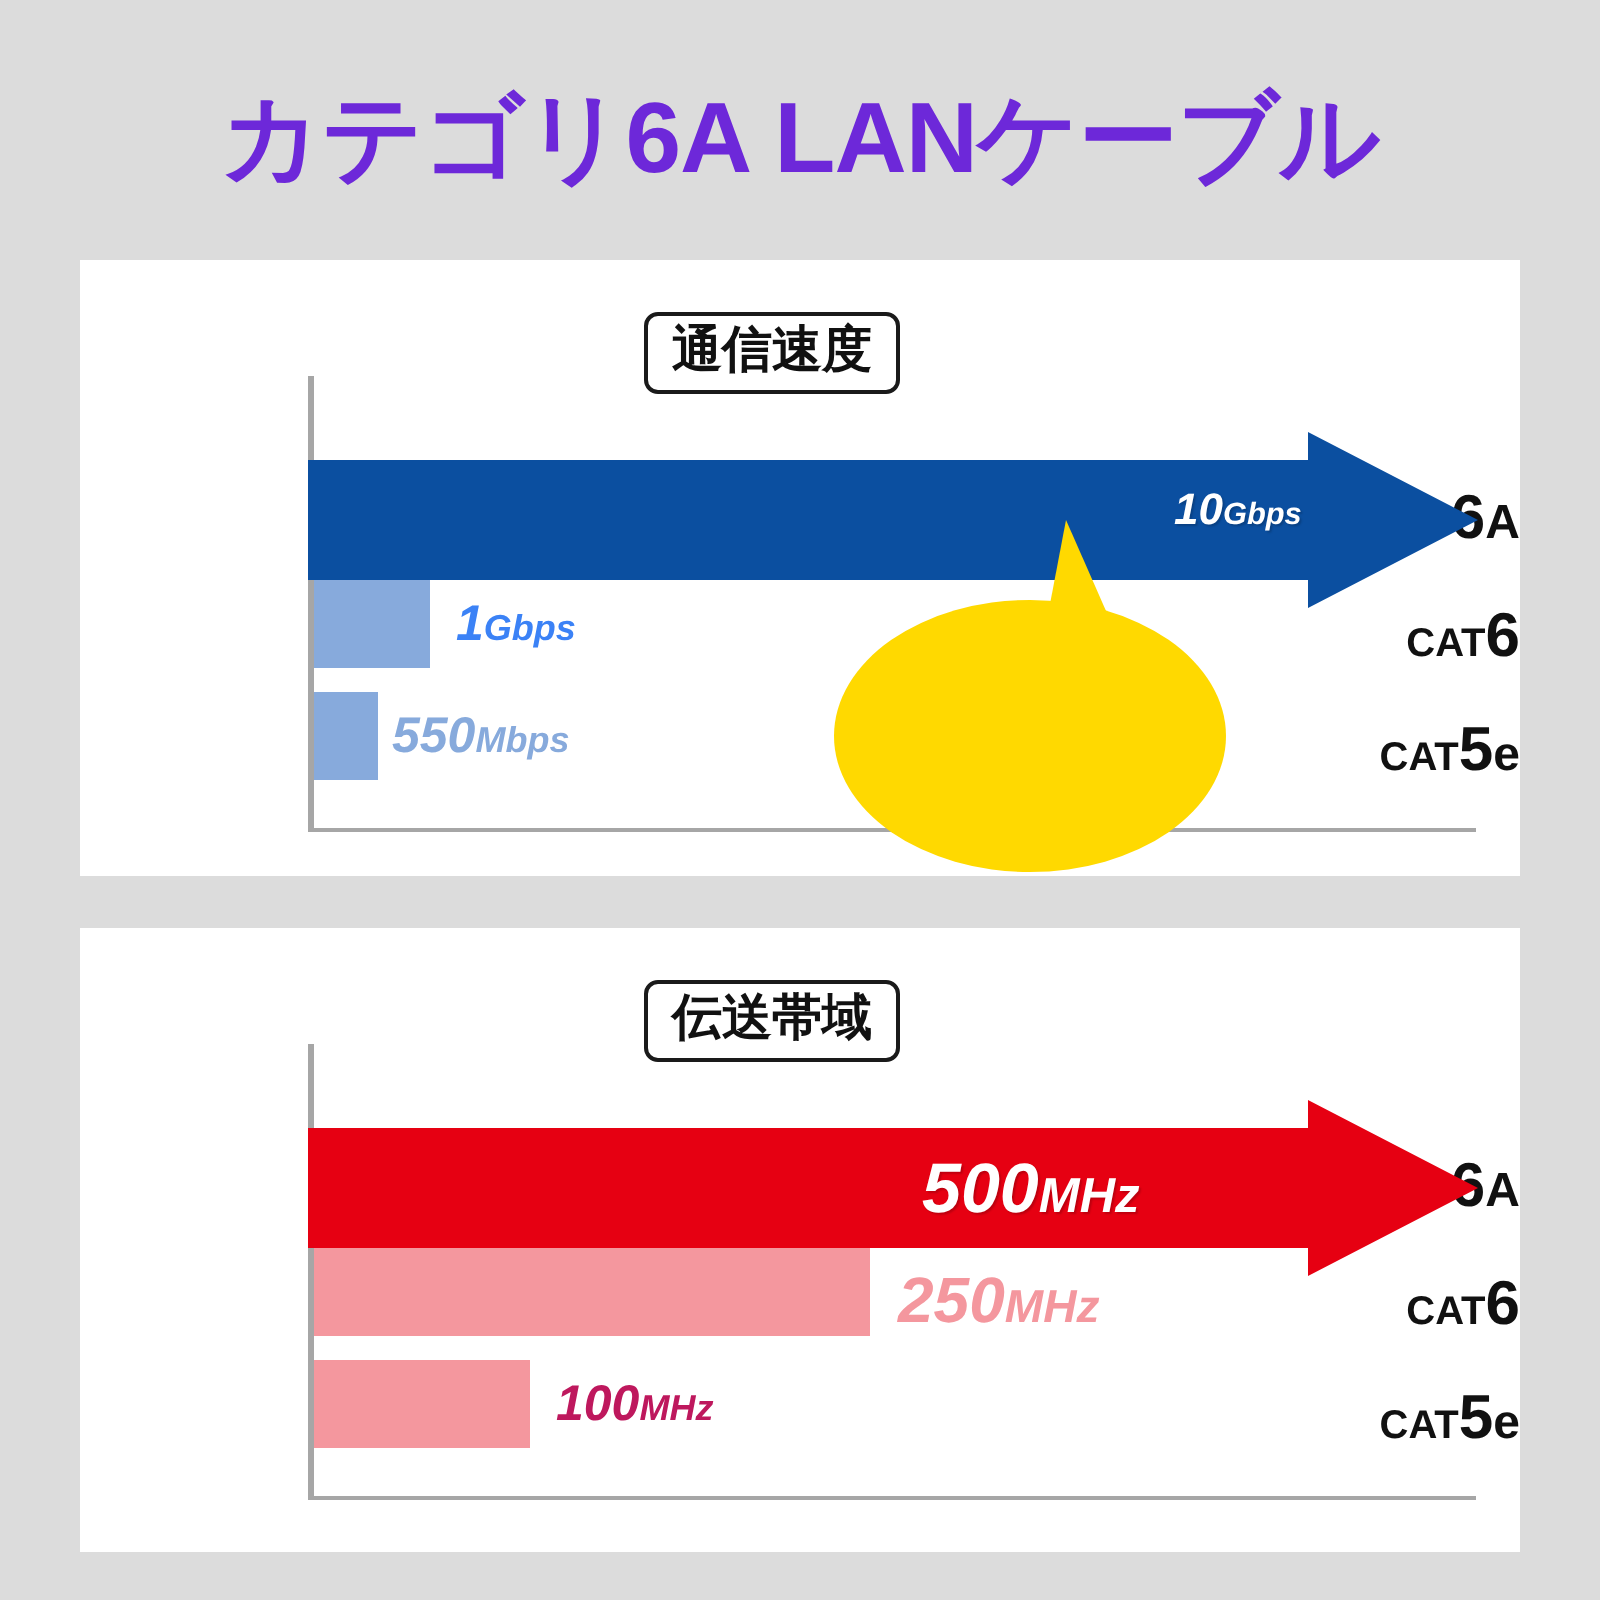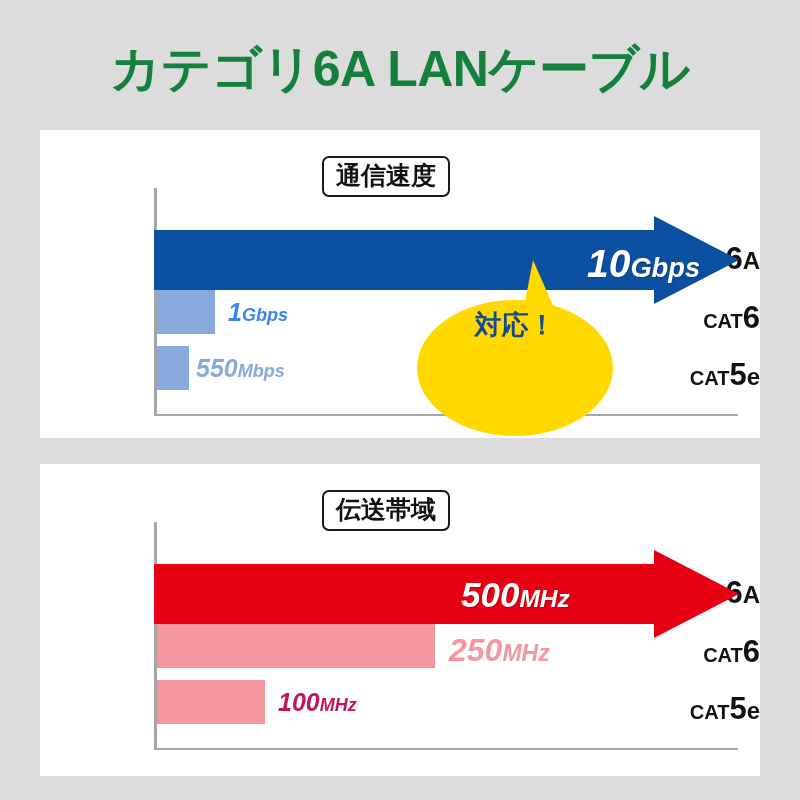--- a/index.html
+++ b/index.html
@@ -24,21 +24,21 @@
   
   #page-title {
     position: absolute;
     left: 0;
     top: 44px;
     width: 800px;
     text-align: center;
     font-size: 50px;
     font-weight: 700;
     letter-spacing: -0.5px;
-    color: #15803d;
+    color: #6d28d9;
     line-height: 1.0;
     white-space: nowrap;
   }
 
   
   .panel {
     position: absolute;
     left: 40px;
     width: 720px;
     background: #ffffff;
@@ -164,21 +164,21 @@
 
       <div class="chart-pill" style="left:282px; top:26px;">通信速度</div>
 
       <div class="cat-label" style="top:113px; width:104px;">
         <span class="sm">CAT</span><span class="lg">6</span><span class="md">A</span>
       </div>
 
       <svg style="position:absolute; left:114px; top:86px;" width="585" height="88" viewBox="0 0 585 88">
         <polygon points="0,14 500,14 500,0 585,44 500,88 500,74 0,74" fill="#0b4fa0"></polygon>
       </svg>
-      <div class="arrow-value" style="left:547px; top:114px; font-size:39px;">
+      <div class="arrow-value" style="left:547px; top:114px; font-size:22px;">
         <span>10</span><span class="unit">Gbps</span>
       </div>
 
       <div class="cat-label" style="top:172px; width:104px;">
         <span class="sm">CAT</span><span class="lg">6</span><span class="md"></span>
       </div>
       <div class="bar" style="left:117px; top:160px; width:58px; height:44px; background:#87aadc;"></div>
       <div class="bar-value" style="left:188px; top:170px; font-size:25px; color:#3b82f6;">
         <span>1</span><span class="unit">Gbps</span>
       </div>
@@ -190,21 +190,20 @@
       <div class="bar-value" style="left:156px; top:226px; font-size:25px; color:#87aadc;">
         <span>550</span><span class="unit">Mbps</span>
       </div>
 
       <div id="callout" style="left:375px; top:128px;">
         <svg width="200" height="180" viewBox="0 0 200 180">
           <polygon points="110,44 118,2 140,52" fill="#ffd900"></polygon>
           <ellipse cx="100" cy="110" rx="98" ry="68" fill="#ffd900"></ellipse>
         </svg>
         <div id="callout-text">
-          <div class="l2">対応！</div>
         </div>
       </div>
 
     </div>
   </div>
 
   <div class="panel" id="panel-band">
     <div class="chart">
 
       <div class="axis-y" style="left:114px; top:58px; height:228px;"></div>

